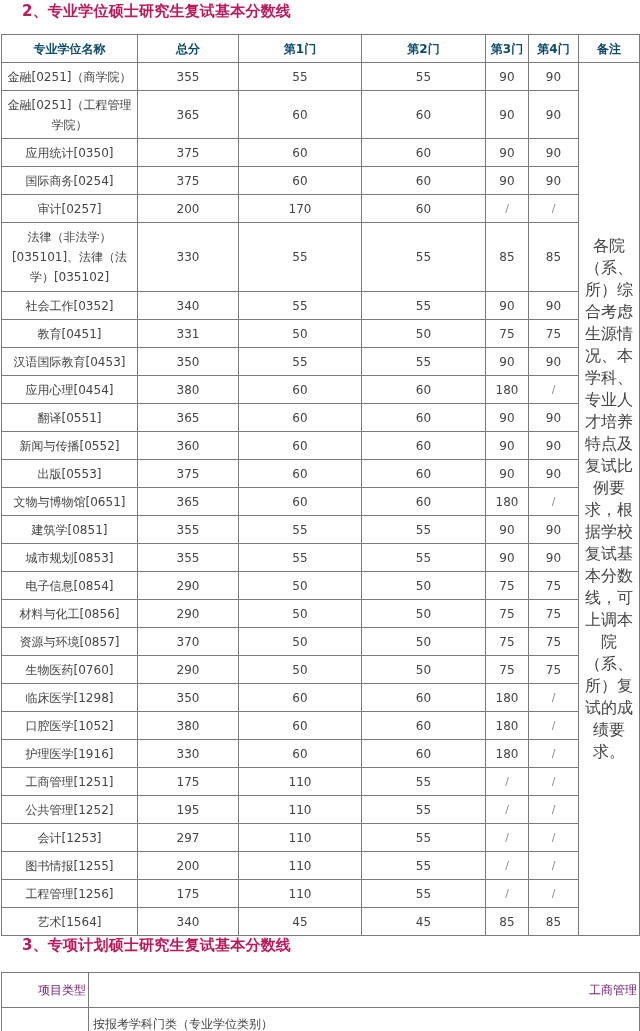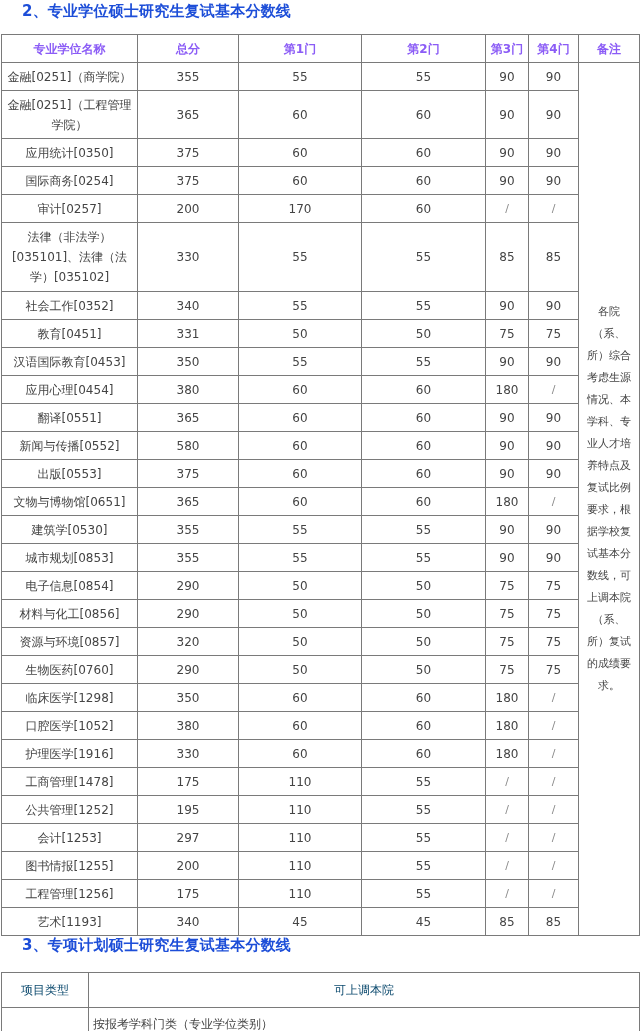--- a/index.html
+++ b/index.html
@@ -3,48 +3,48 @@
   <meta charset="utf-8">
   <style>
     html, body { margin: 0; padding: 0; background: #ffffff; }
     body {
       width: 640px; height: 1031px; overflow: hidden; position: relative;
       font-family: "DejaVu Sans", "Liberation Sans", sans-serif;
       color: #333333;
     }
     .section-title {
       position: absolute; left: 22px;
-      font-size: 15px; font-weight: bold; color: #1d4ed8;
+      font-size: 15px; font-weight: bold; color: #be185d;
       letter-spacing: 0.2px;
     }
     #title2 { top: 0px; height: 24px; line-height: 22px; }
     #title3 { top: 934px; height: 24px; line-height: 22px; text-align: center; }
 
     table { border-collapse: collapse; table-layout: fixed; position: absolute; }
     td, th {
       border: 1px solid #7a7a7a;
       text-align: center; vertical-align: middle;
       font-size: 12px; font-weight: normal; color: #444444;
       padding: 0 2px; line-height: 20px;
     }
-    th { color: #8b5cf6; font-weight: bold; }
+    th { color: #0c4a6e; font-weight: bold; }
 
     #main-table { left: 1px; top: 34px; width: 638px; }
     #main-table th { height: 27px; }
     #main-table td.r { height: 27px; }
     #main-table td.r2 { height: 47px; }
     #main-table td.r3 { height: 68px; margin-top: 40px; }
     #main-table td.remark {
-      font-size: 11px; line-height: 22px; padding: 0 4px;
+      font-size: 16px; line-height: 22px; padding: 0 4px;
       vertical-align: middle; text-align: center;
     }
     .slash { color: #888888; font-size: 11px; }
 
     #special-table { left: 1px; top: 972px; width: 638px; }
-    #special-table th { height: 34px; font-weight: normal; color: #0c4a6e; }
+    #special-table th { height: 34px; font-weight: normal; color: #701a75; text-align: right; }
     #special-table td { height: 40px; vertical-align: top; text-align: left; padding: 6px 4px; }
     #special-table td.type { text-align: center; vertical-align: bottom; }
   </style>
 </head>
 <body>
 
 <div class="section-title" id="title2">2、专业学位硕士研究生复试基本分数线</div>
 
 <table id="main-table">
   <colgroup>
@@ -152,21 +152,21 @@
       <tr>
         <td class="r">翻译[0551]</td>
         <td class="r">365</td>
         <td class="r">60</td>
         <td class="r">60</td>
         <td class="r">90</td>
         <td class="r">90</td>
       </tr>
       <tr>
         <td class="r">新闻与传播[0552]</td>
-        <td class="r">580</td>
+        <td class="r">360</td>
         <td class="r">60</td>
         <td class="r">60</td>
         <td class="r">90</td>
         <td class="r">90</td>
       </tr>
       <tr>
         <td class="r">出版[0553]</td>
         <td class="r">375</td>
         <td class="r">60</td>
         <td class="r">60</td>
@@ -175,21 +175,21 @@
       </tr>
       <tr>
         <td class="r">文物与博物馆[0651]</td>
         <td class="r">365</td>
         <td class="r">60</td>
         <td class="r">60</td>
         <td class="r">180</td>
         <td class="r slash">/</td>
       </tr>
       <tr>
-        <td class="r">建筑学[0530]</td>
+        <td class="r">建筑学[0851]</td>
         <td class="r">355</td>
         <td class="r">55</td>
         <td class="r">55</td>
         <td class="r">90</td>
         <td class="r">90</td>
       </tr>
       <tr>
         <td class="r">城市规划[0853]</td>
         <td class="r">355</td>
         <td class="r">55</td>
@@ -208,21 +208,21 @@
       <tr>
         <td class="r">材料与化工[0856]</td>
         <td class="r">290</td>
         <td class="r">50</td>
         <td class="r">50</td>
         <td class="r">75</td>
         <td class="r">75</td>
       </tr>
       <tr>
         <td class="r">资源与环境[0857]</td>
-        <td class="r">320</td>
+        <td class="r">370</td>
         <td class="r">50</td>
         <td class="r">50</td>
         <td class="r">75</td>
         <td class="r">75</td>
       </tr>
       <tr>
         <td class="r">生物医药[0760]</td>
         <td class="r">290</td>
         <td class="r">50</td>
         <td class="r">50</td>
@@ -247,21 +247,21 @@
       </tr>
       <tr>
         <td class="r">护理医学[1916]</td>
         <td class="r">330</td>
         <td class="r">60</td>
         <td class="r">60</td>
         <td class="r">180</td>
         <td class="r slash">/</td>
       </tr>
       <tr>
-        <td class="r">工商管理[1478]</td>
+        <td class="r">工商管理[1251]</td>
         <td class="r">175</td>
         <td class="r">110</td>
         <td class="r">55</td>
         <td class="r slash">/</td>
         <td class="r slash">/</td>
       </tr>
       <tr>
         <td class="r">公共管理[1252]</td>
         <td class="r">195</td>
         <td class="r">110</td>
@@ -287,41 +287,41 @@
       </tr>
       <tr>
         <td class="r">工程管理[1256]</td>
         <td class="r">175</td>
         <td class="r">110</td>
         <td class="r">55</td>
         <td class="r slash">/</td>
         <td class="r slash">/</td>
       </tr>
       <tr>
-        <td class="r">艺术[1193]</td>
+        <td class="r">艺术[1564]</td>
         <td class="r">340</td>
         <td class="r">45</td>
         <td class="r">45</td>
         <td class="r">85</td>
         <td class="r">85</td>
       </tr>
     </tbody>
 </table>
 
 <div class="section-title" id="title3">3、专项计划硕士研究生复试基本分数线</div>
 
 <table id="special-table">
   <colgroup>
       <col style="width:87px">
       <col style="width:551px">
     </colgroup>
   <thead>
     <tr>
       <th>项目类型</th>
-      <th>可上调本院</th>
+      <th>工商管理</th>
     </tr>
   </thead>
   <tbody>
     <tr>
       <td class="type">退役大学生士</td>
       <td>按报考学科门类（专业学位类别）</td>
     </tr>
   </tbody>
 </table>
 

